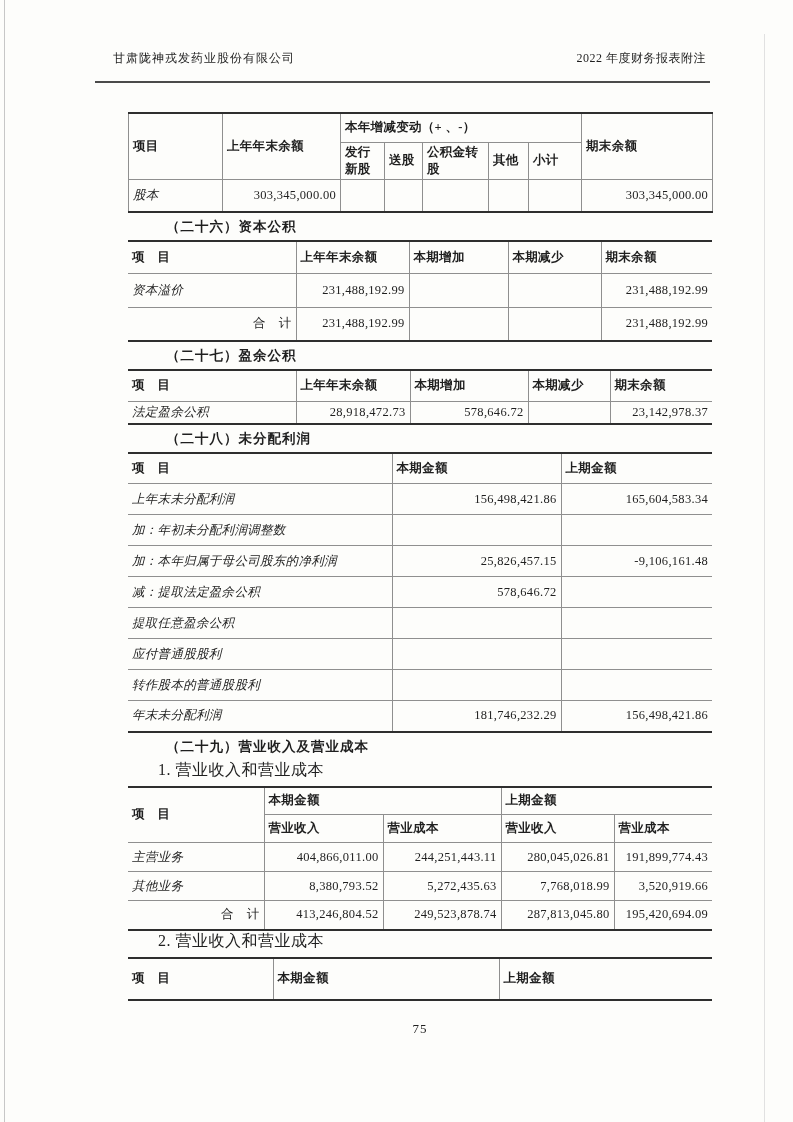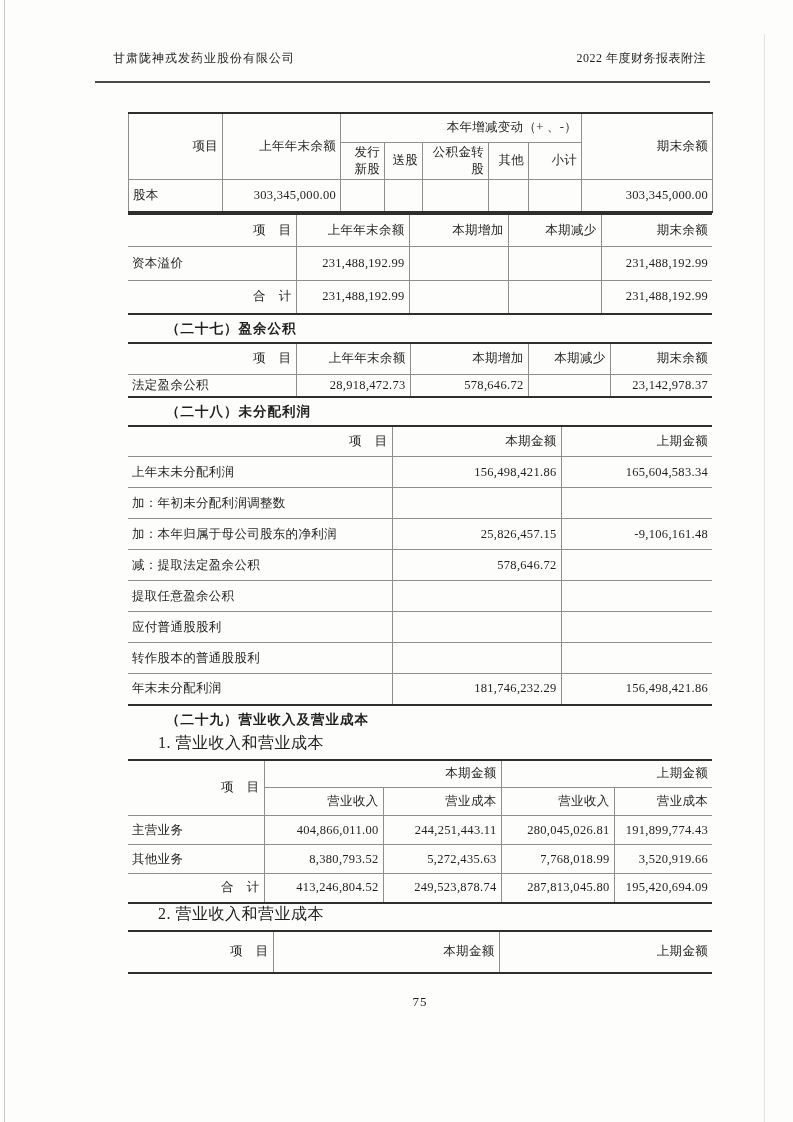--- a/index.html
+++ b/index.html
@@ -23,22 +23,22 @@
 
   .sec { font-weight:bold; font-size:13.5px; letter-spacing:1px; margin:5px 0 4px 38px; }
   .sub { font-size:16px; letter-spacing:0.5px; margin:0 0 5px 30px; }
 
   table.t {
     border-collapse:collapse; table-layout:fixed; width:584px;
     font-size:12.5px; letter-spacing:0.3px;
     border-top:2px solid #2e2e2e; border-bottom:2px solid #2e2e2e;
   }
   .t td { vertical-align:middle; padding:2px 4px; overflow:hidden; }
-  .hc { text-align:right; }
-  .l  { text-align:left; padding-left:7px; }
+  .hc { text-align:left;font-weight:bold; }
+  .l  { text-align:left; padding-left:7px;font-style:italic; }
   .r  { text-align:right; padding-right:6px; }
   .ctr{ text-align:right;font-family:Liberation Serif, serif; }
   .ind{ padding-left:36px; }
 
   
   .t1 { margin-top:29px; }
   .t1 td { border:1px solid #8f8f8f; }
   .t1 tr:nth-child(1) td { height:29px; }
   .t1 tr:nth-child(2) td { height:37px; padding:1px 4px; }
   .t1 tr:nth-child(3) td { height:33px; }
@@ -106,20 +106,21 @@
           <td></td>
           <td></td>
           <td></td>
           <td></td>
           <td></td>
           <td class="r">303,345,000.00</td>
         </tr>
       </tbody>
     </table>
 
+    <h3 class="sec">（二十六）资本公积</h3>
     <table class="t tg t2">
       <colgroup>
         <col style="width:168px">
           <col style="width:113px">
           <col style="width:99px">
           <col style="width:93px">
           <col style="width:111px">
       </colgroup>
       <tbody>
         <tr>

